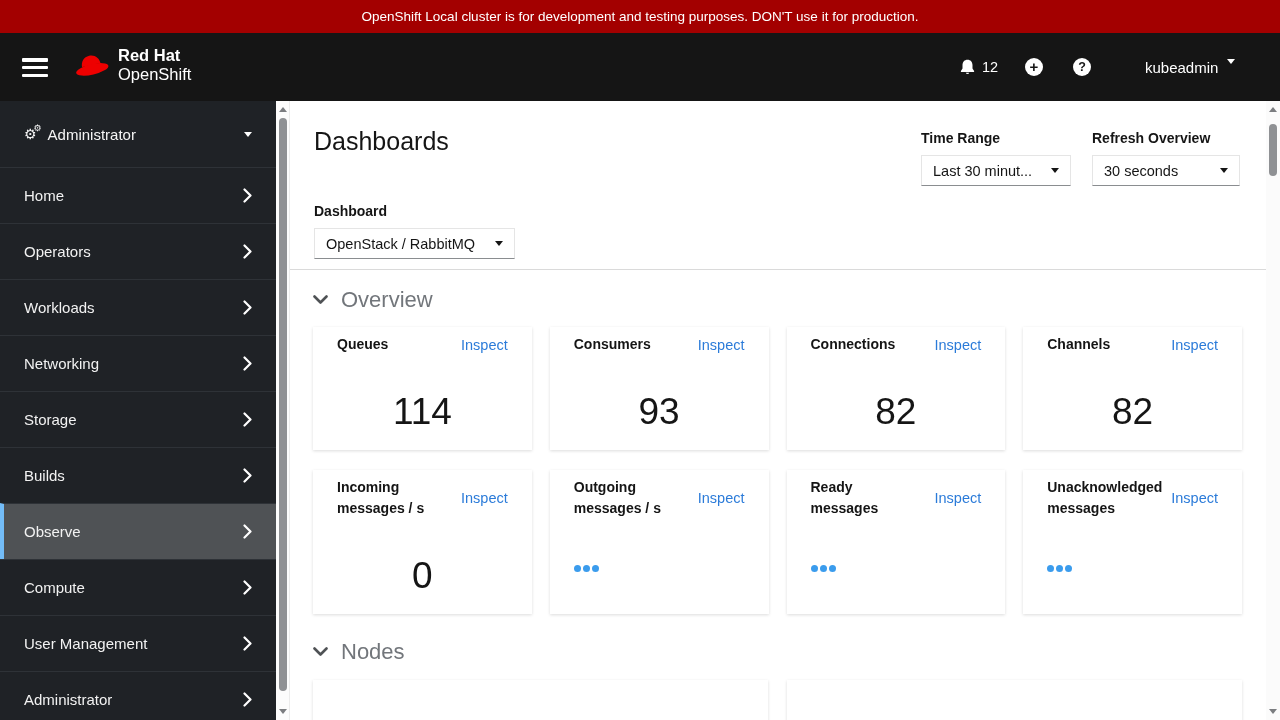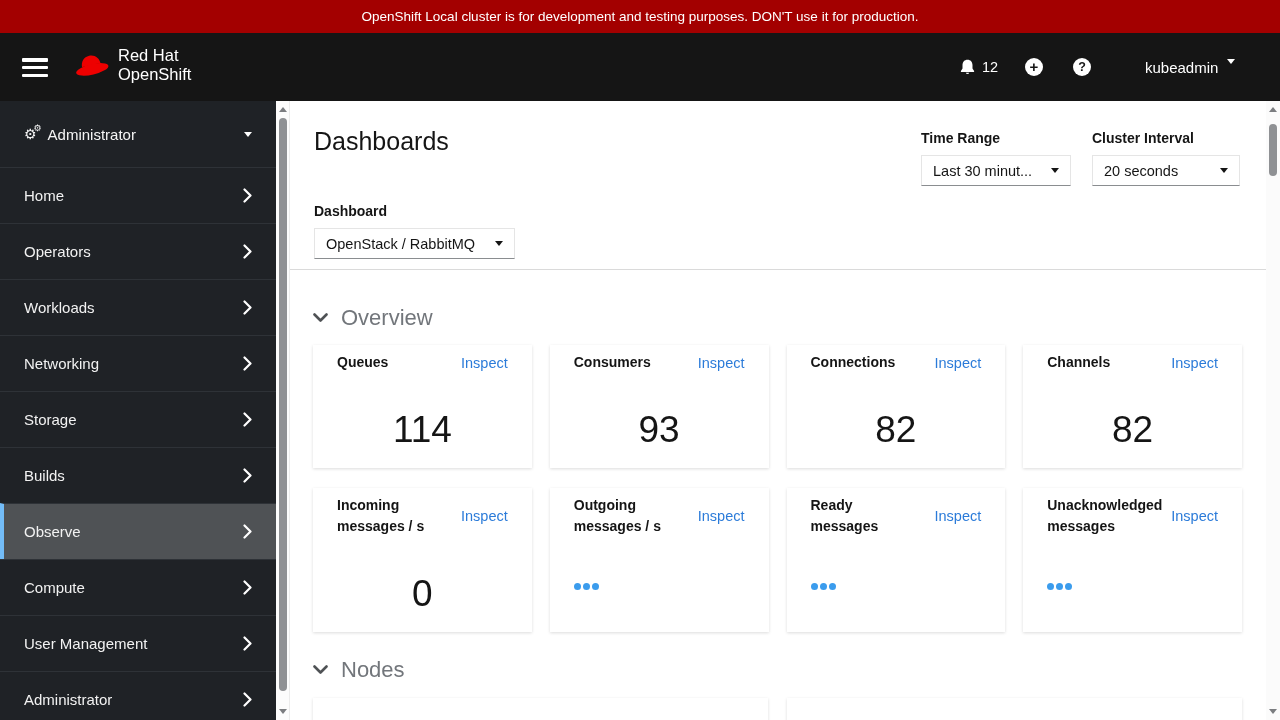--- a/index.html
+++ b/index.html
@@ -11,21 +11,21 @@
   .banner{position:absolute;left:0;top:0;width:1280px;height:33px;background:var(--banner-bg,#a30000);
           color:#fff;font-size:13.5px;display:flex;align-items:center;justify-content:center;}
 
   
   .masthead{position:absolute;left:0;top:33px;width:1280px;height:68px;background:var(--masthead-bg,#151515);color:#fff;}
   .hamburger{position:absolute;left:22px;top:25px;width:26px;height:19px;display:flex;flex-direction:column;
              justify-content:space-between;cursor:pointer;background:none;border:none;padding:0;}
   .hamburger span{display:block;height:3.5px;background:#fff;border-radius:1px;}
   .brand{position:absolute;left:71px;top:13px;display:flex;align-items:center;}
   .brand-text{margin-left:7px;line-height:1.16;font-size:16.5px;}
-  .brand-line1{font-weight:normal;}
+  .brand-line1{font-weight:bold;}
   .u-bell{position:absolute;left:959px;top:25px;display:flex;align-items:center;gap:6px;font-size:14.5px;cursor:pointer;}
   .u-circle{position:absolute;top:25px;width:18px;height:18px;border-radius:50%;background:#fff;color:#151515;
             display:flex;align-items:center;justify-content:center;font-weight:bold;cursor:pointer;}
   .u-plus{left:1025px;font-size:15px;line-height:1;padding-bottom:1px;}
   .u-help{left:1073px;font-size:12.5px;}
   .u-user{position:absolute;left:1145px;top:26px;display:flex;align-items:flex-start;gap:9px;font-size:15px;cursor:pointer;}
   .caret{width:0;height:0;border-left:4.5px solid transparent;border-right:4.5px solid transparent;
          border-top:5.5px solid currentColor;display:inline-block;}
 
   
@@ -61,21 +61,21 @@
           font-size:14.5px;color:#151515;cursor:pointer;}
   .select .caret{color:#151515;margin-left:10px;}
   .g-time{left:631px;top:29px;width:150px;}
   .g-refresh{left:802px;top:29px;width:148px;}
   .g-dashboard{left:24px;top:102px;width:201px;}
   .g-cluster{left:246px;top:102px;width:109px;}
 
   
   .dash{position:absolute;left:290px;top:270px;width:976px;bottom:0;padding:0 24px 0 23px;overflow:hidden;}
   .section-h{display:flex;align-items:center;gap:13px;color:#72767b;font-size:22px;font-weight:400;margin:0;cursor:pointer;}
-  .sec-overview{margin-top:35px;}
+  .sec-overview{margin-top:17px;}
   .sec-nodes{margin-top:25px;}
   .sec-chev svg{display:block;}
   .grid4{display:grid;grid-template-columns:repeat(4,1fr);column-gap:18px;}
   .row1{margin-top:14px;}
   .row2{margin-top:20px;}
   .row1 .card{height:123px;}
   .row2 .card{height:144px;}
   .grid2{display:grid;grid-template-columns:repeat(2,1fr);column-gap:19px;margin-top:15px;}
   .grid2 .card{height:120px;}
   .card{background:#fff;box-shadow:0 1px 3px rgba(0,0,0,.14);padding:7px 24px 12px;display:flex;flex-direction:column;}
@@ -248,23 +248,23 @@
 
     <div class="ctl g-time">
       <span class="ctl-label">Time Range</span>
       <div class="select">
         <span>Last 30 minut...</span>
         <span class="caret"></span>
       </div>
     </div>
 
     <div class="ctl g-refresh">
-      <span class="ctl-label">Cluster Interval</span>
+      <span class="ctl-label">Refresh Overview</span>
       <div class="select">
-        <span>20 seconds</span>
+        <span>30 seconds</span>
         <span class="caret"></span>
       </div>
     </div>
 
     <div class="ctl g-dashboard">
       <span class="ctl-label">Dashboard</span>
       <div class="select">
         <span>OpenStack / RabbitMQ</span>
         <span class="caret"></span>
       </div>

